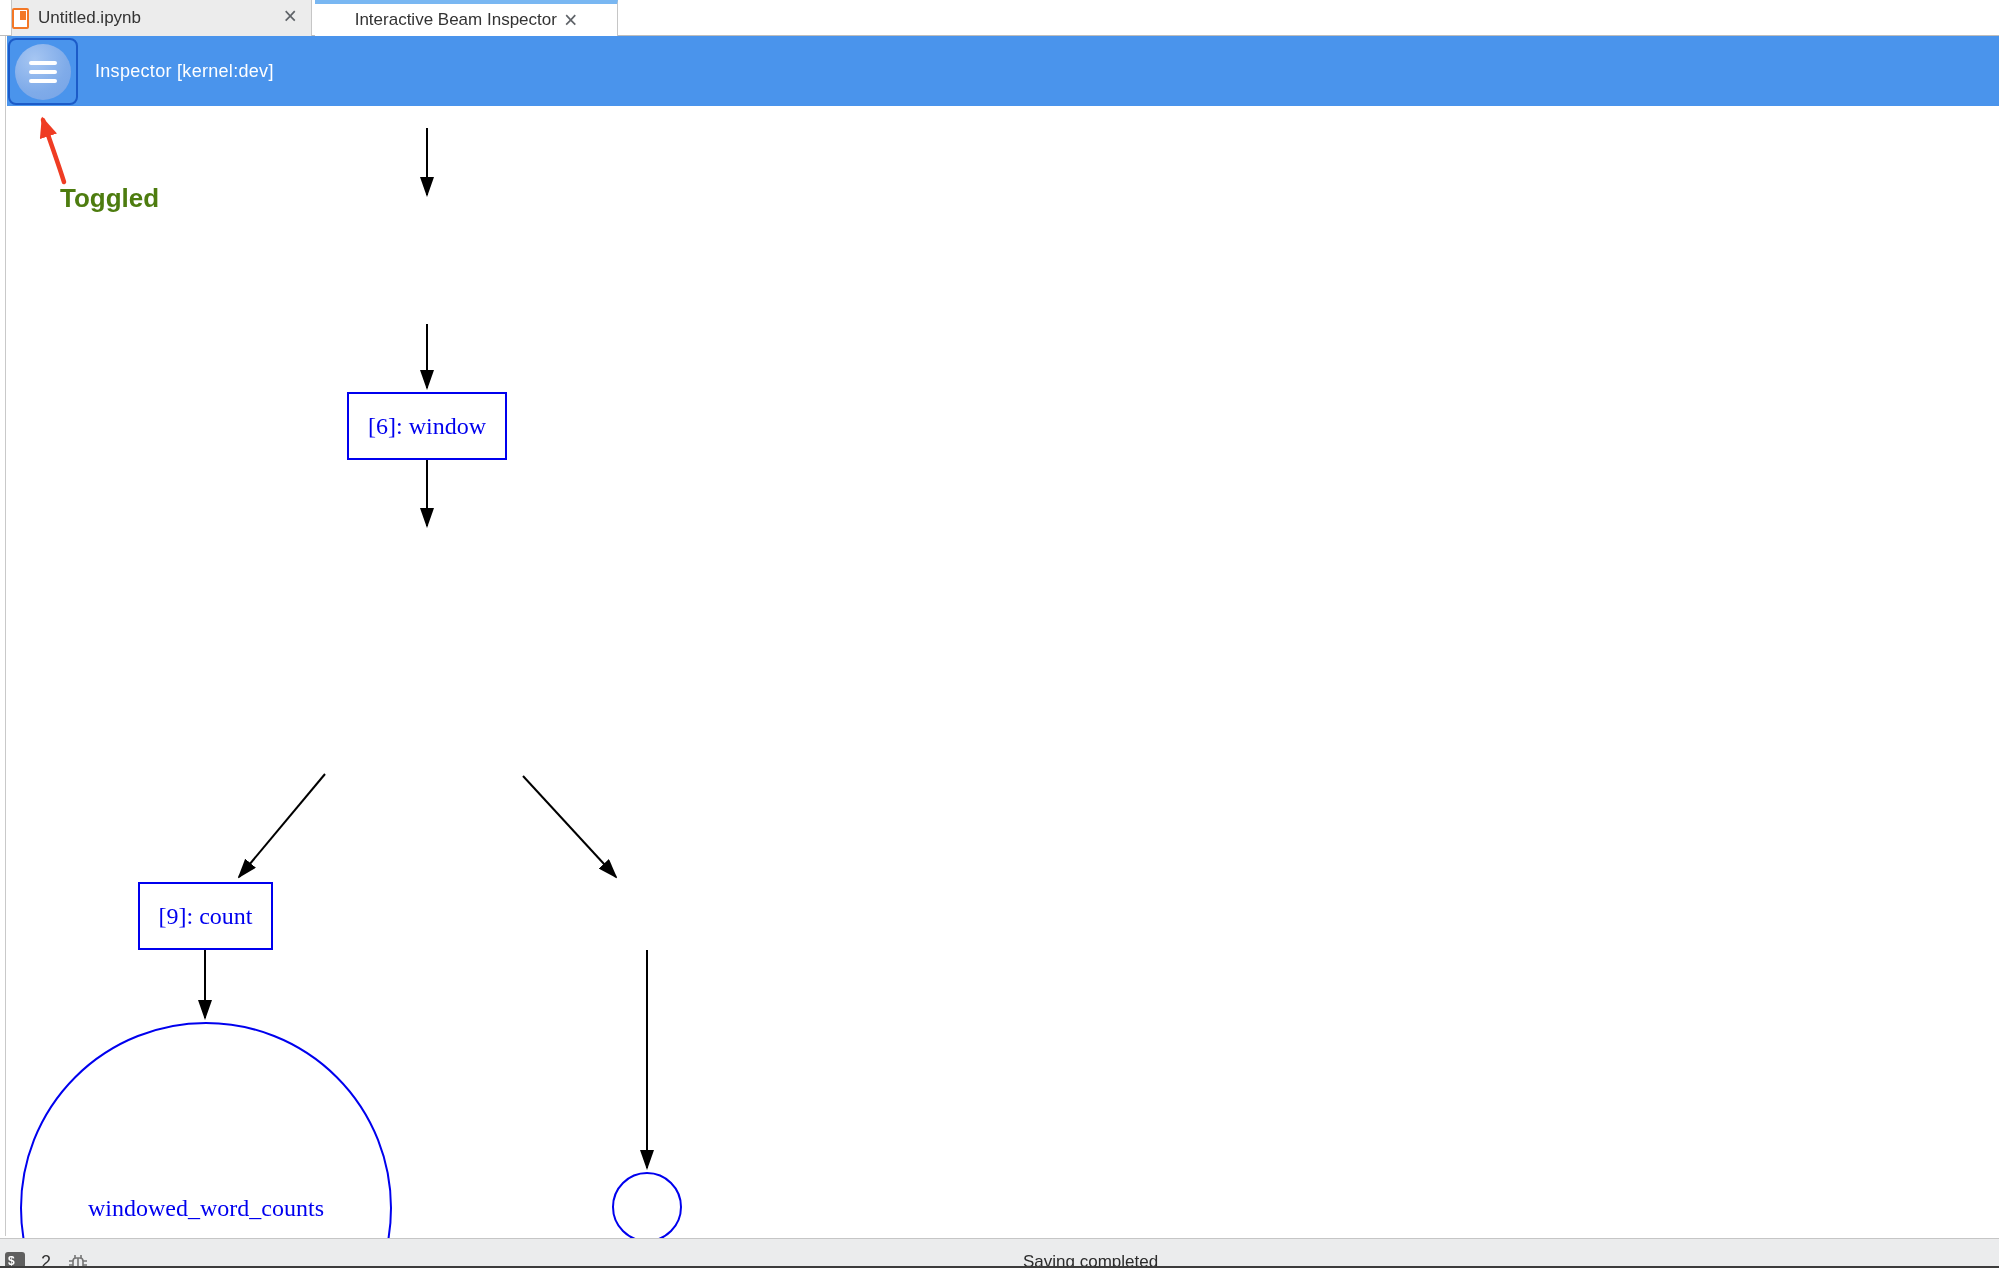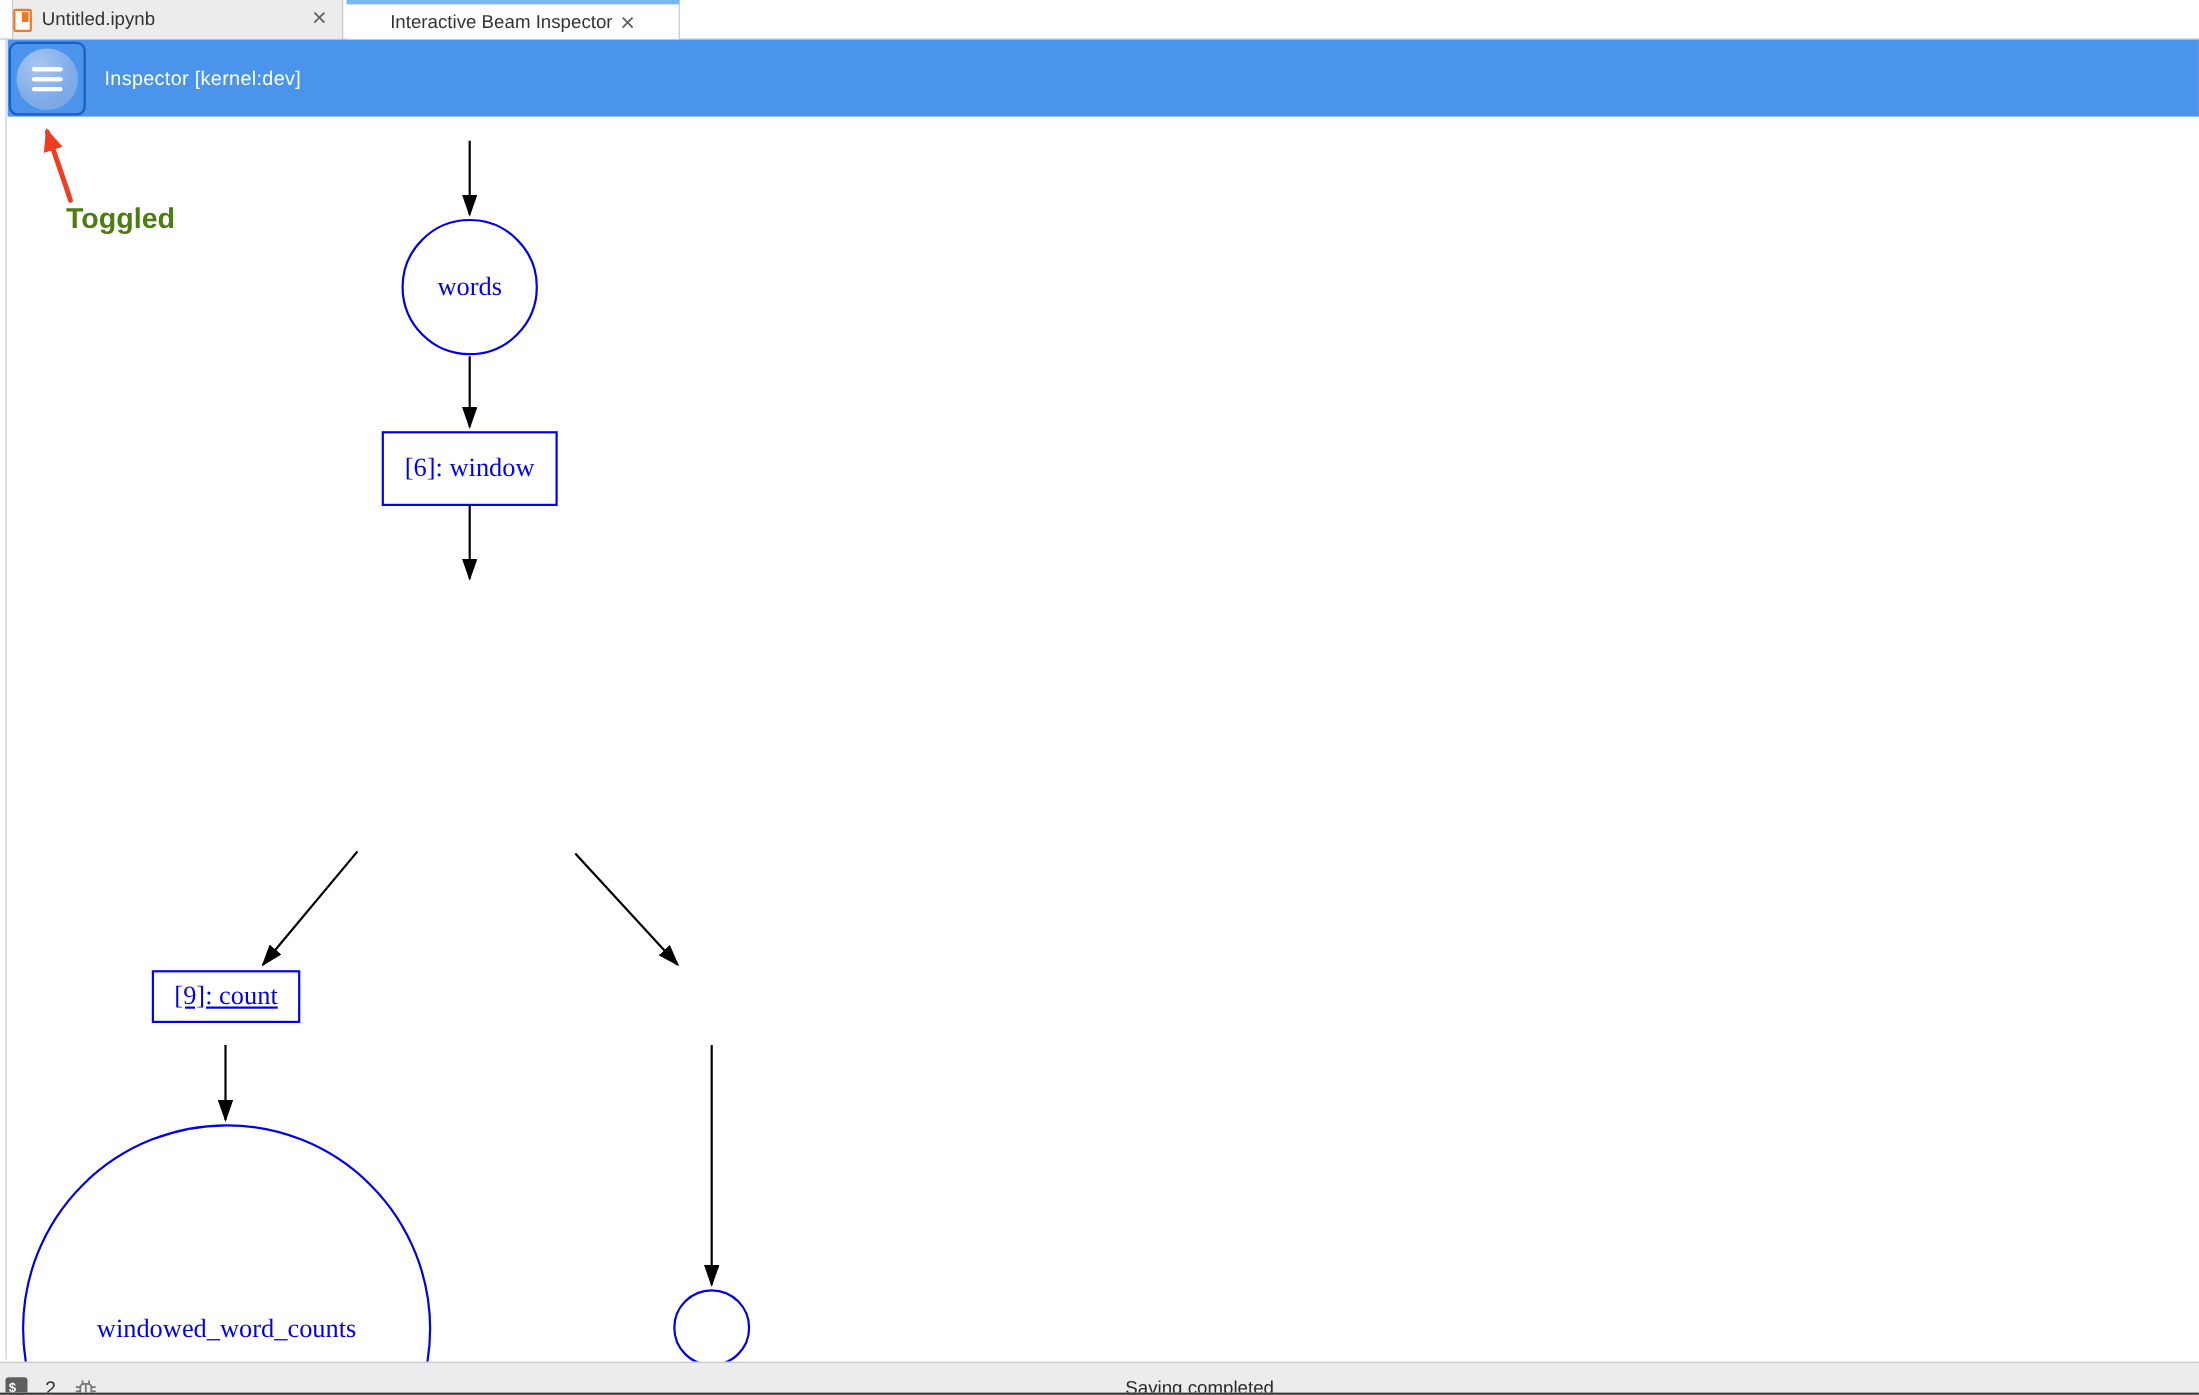--- a/index.html
+++ b/index.html
@@ -37,21 +37,21 @@
   
   .main{position:absolute;left:0;top:36px;width:1999px;height:1202px;overflow:hidden;}
   .edges{position:absolute;left:0;top:0;}
   .node{position:absolute;display:flex;align-items:center;justify-content:center;box-sizing:border-box;
         color:#0000ee;font-family:"Liberation Serif",serif;font-size:24px;background:#ffffff00;cursor:pointer;}
   .node-circle{border:2px solid #0000ee;border-radius:50%;}
   .node-box{border:2px solid #0000ee;}
   .n-words{left:365px;top:163px;width:124px;height:124px;}
   .n-window{left:347px;top:356px;width:160px;height:68px;}
   .n-windowed-words{left:283px;top:494px;width:284px;height:284px;}
-  .n-count{left:138px;top:846px;width:135px;height:48px;text-decoration:underline;}
+  .n-count{left:138px;top:846px;width:135px;height:68px;}
   .n-map{left:308px;top:846px;width:678px;height:68px;white-space:nowrap;}
   .n-wwc{left:20px;top:986px;width:372px;height:372px;}
   .n-small{left:612px;top:1136px;width:70px;height:70px;}
   
   .annotation-arrow{position:absolute;left:0;top:0;}
   .toggled-label{position:absolute;left:60px;top:147px;color:#4d7c0f;font-size:26px;font-weight:bold;}
   
   .statusbar{position:absolute;left:0;top:1238px;width:1999px;height:30px;background:#ebeced;
              border-top:1px solid #c6c6c6;border-bottom:2px solid #3c3c3c;box-sizing:border-box;overflow:hidden;}
   .status-left{position:absolute;left:5px;top:13px;display:flex;align-items:flex-start;gap:16px;}
@@ -111,23 +111,20 @@
 
     <path d="M325 738 L239 841" stroke="#000" stroke-width="2" fill="none" marker-end="url(#arrowBlack)"></path>
 
     <path d="M523 740 L616 841" stroke="#000" stroke-width="2" fill="none" marker-end="url(#arrowBlack)"></path>
 
     <path d="M205 914 L205 982" stroke="#000" stroke-width="2" fill="none" marker-end="url(#arrowBlack)"></path>
 
     <path d="M647 914 L647 1132" stroke="#000" stroke-width="2" fill="none" marker-end="url(#arrowBlack)"></path>
   </svg>
 
-  <div class="node node-circle n-words">
-    <span>words</span>
-  </div>
   <div class="node node-box n-window">
     <span>[6]: window</span>
   </div>
   <div class="node node-box n-count">
     <span>[9]: count</span>
   </div>
   <div class="node node-circle n-wwc">
     <span>windowed_word_counts</span>
   </div>
   <div class="node node-circle n-small"></div>

